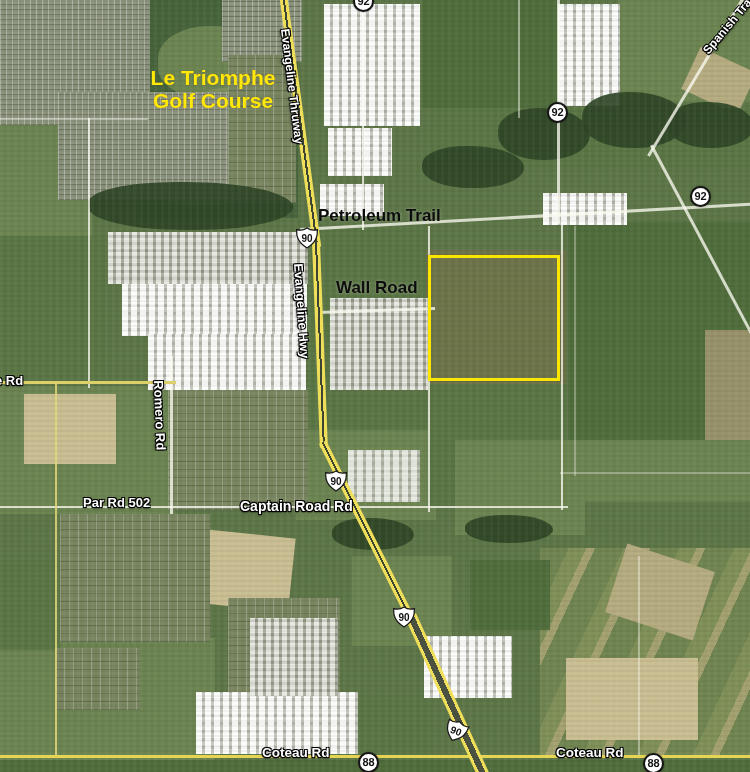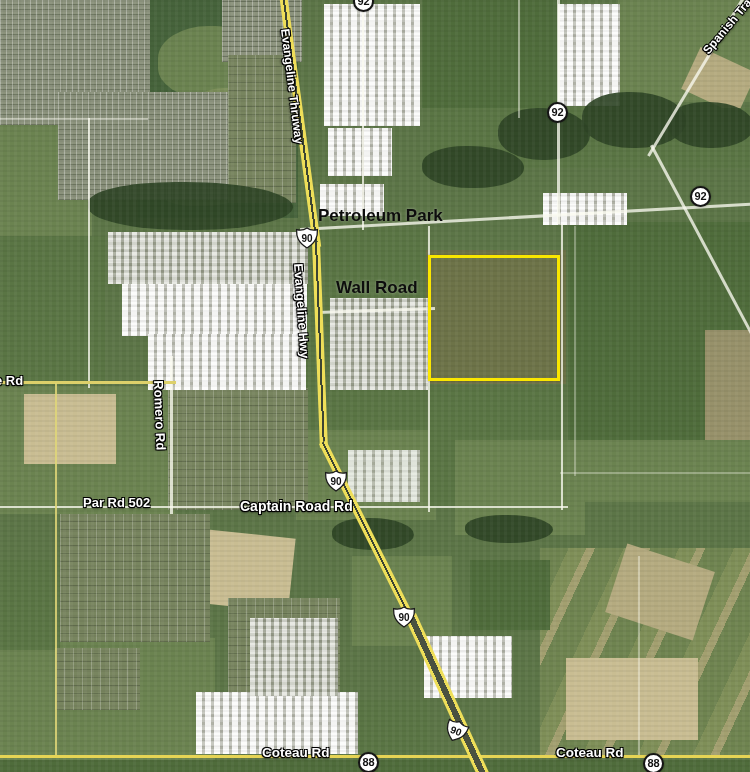--- a/index.html
+++ b/index.html
@@ -179,23 +179,25 @@
     <path d="M12 1 C9 3.2 5 3.6 1.6 2.7 C1.3 9 2.6 15 12 21 C21.4 15 22.7 9 22.4 2.7 C19 3.6 15 3.2 12 1 Z" fill="#fff" stroke="#1a1a1a" stroke-width="1.3"></path>
     <text x="12" y="14.5">90</text>
   </svg>
 
   <div class="cshield" style="left:353px;top:-9px">92</div>
   <div class="cshield" style="left:547px;top:102px">92</div>
   <div class="cshield" style="left:690px;top:186px">92</div>
   <div class="cshield" style="left:358px;top:752px">88</div>
   <div class="cshield" style="left:643px;top:753px">88</div>
 
-
-
-  <div class="lbl lblack" style="left:318px;top:206px;font-size:17px">Petroleum Park</div>
+  <div class="lbl lyellow" style="left:143px;top:67px;width:140px;font-size:21px">Le Triomphe
+Golf Course</div>
+
+
+  <div class="lbl lblack" style="left:318px;top:206px;font-size:17px">Petroleum Trail</div>
 
   <div class="lbl lblack" style="left:336px;top:278px;font-size:17px">Wall Road</div>
 
   <div class="lbl lroad" style="left:292px;top:28px;font-size:12px;transform:rotate(83deg)">Evangeline Thruway</div>
 
   <div class="lbl lroad" style="left:305px;top:263px;font-size:12.5px;transform:rotate(86deg)">Evangeline Hwy</div>
 
   <div class="lbl lroad" style="left:166px;top:380px;font-size:13px;transform:rotate(88deg)">Romero Rd</div>
 
   <div class="lbl lroad" style="left:83px;top:495px;font-size:13px">Par Rd 502</div>

